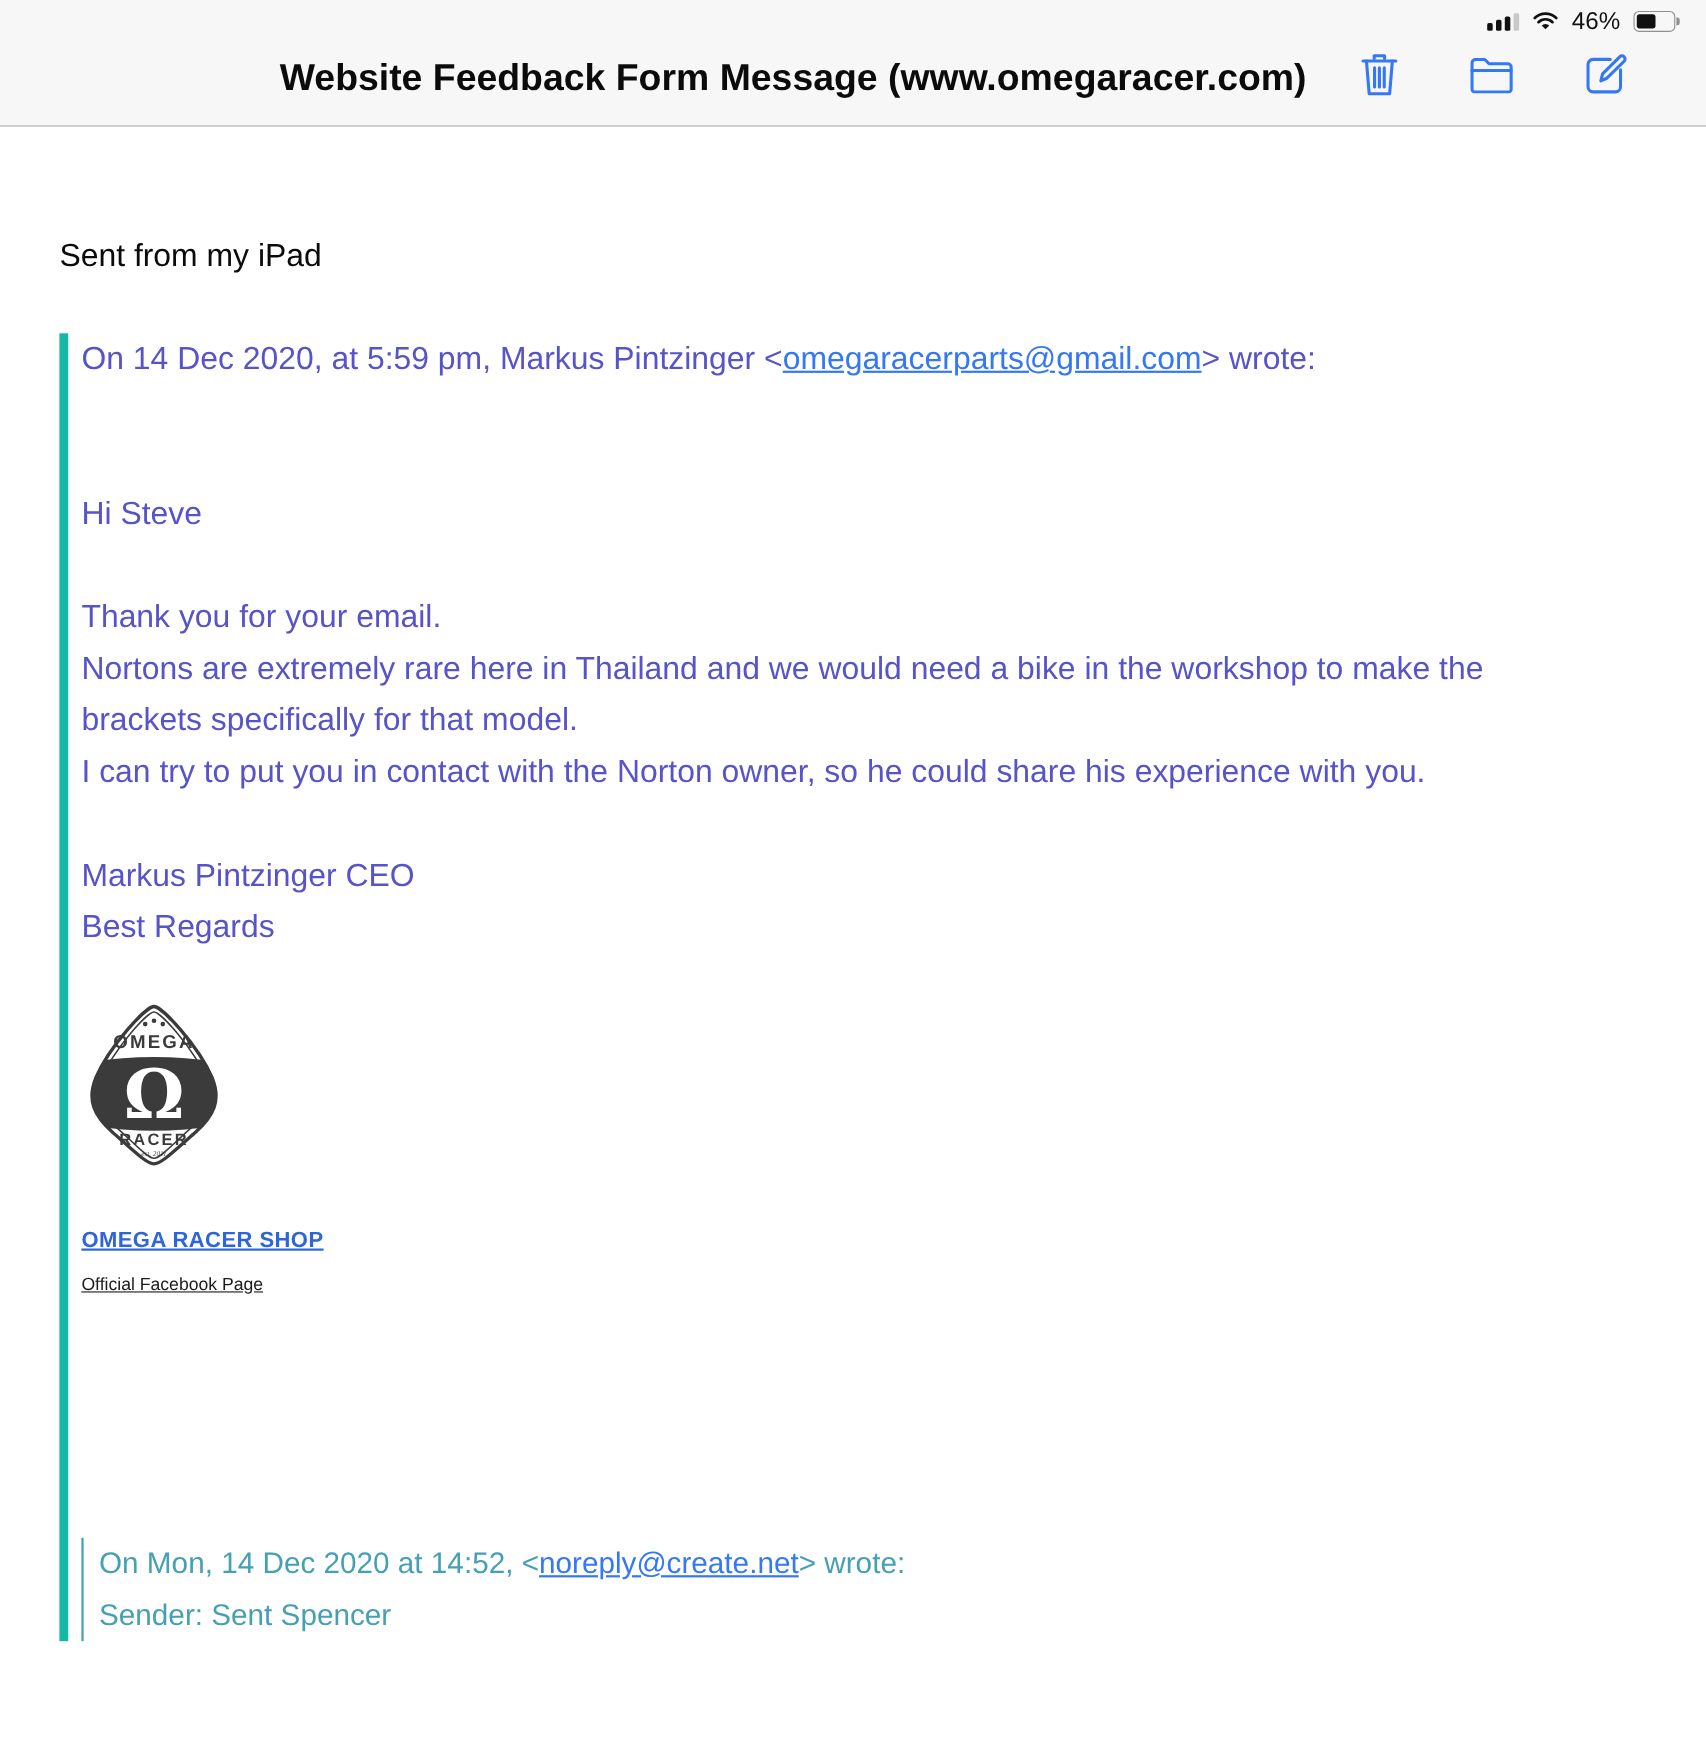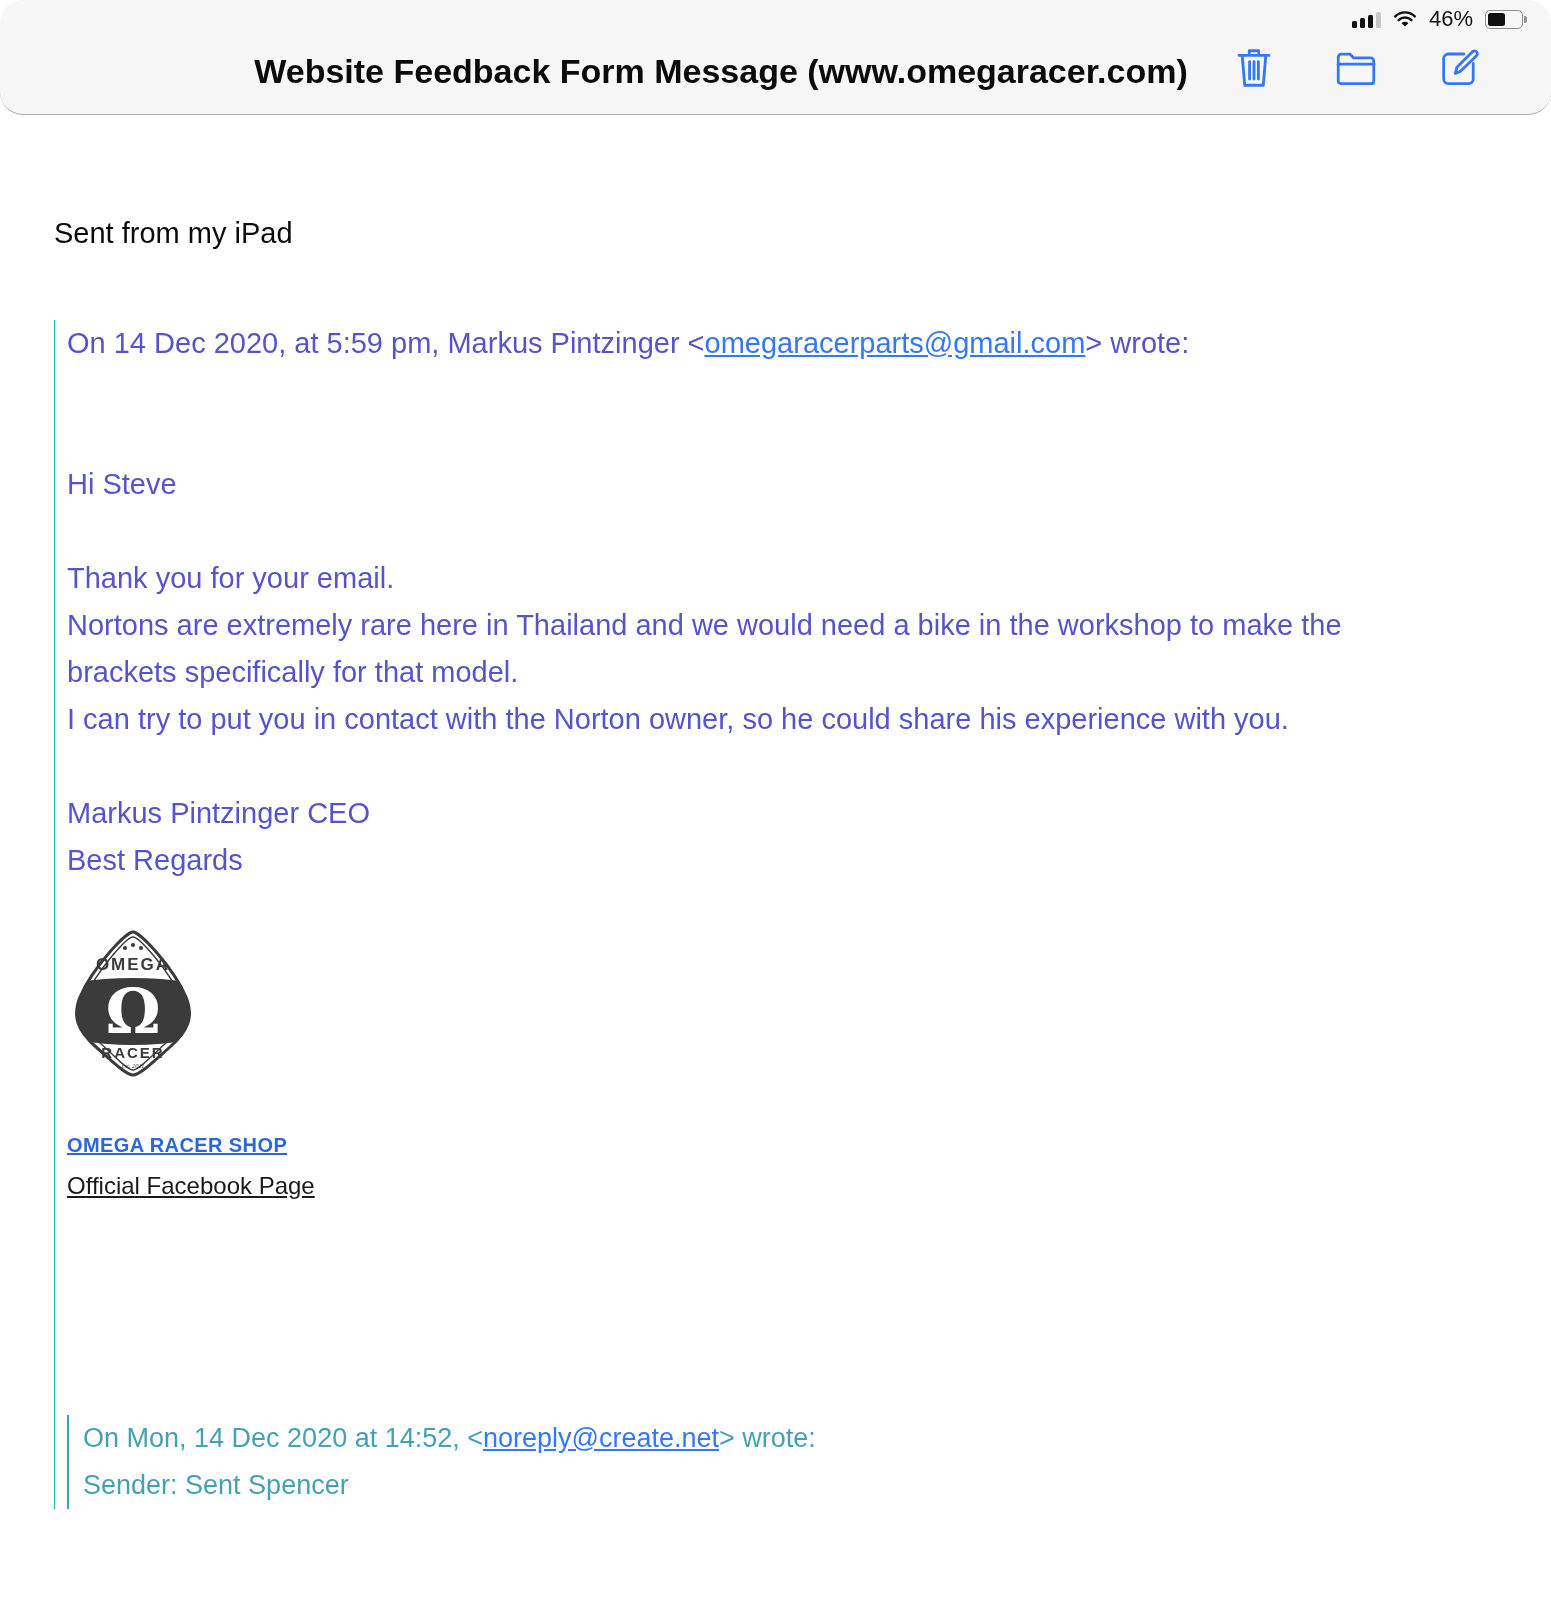--- a/index.html
+++ b/index.html
@@ -6,21 +6,21 @@
   html,body { background:#ffffff; }
   .screen {
     position:relative; width:1551px; height:1600px;
     background:#ffffff; overflow:hidden;
     font-family:"Liberation Sans","DejaVu Sans",sans-serif;
     color:#111;
   }
   
   .topchrome {
     position:relative; width:100%; height:115px;
-    background:#f7f7f7; border-bottom:1px solid #adadad;border-radius:23px;
+    background:#f7f7f7; border-bottom:1px solid #adadad;
   }
   .statusbar {
     position:absolute; top:0; left:0; right:0; height:34px;
   }
   .status-right {
     position:absolute; right:28px; top:6px;
     display:flex; align-items:center; gap:12px;
   }
   .signal { display:flex; align-items:flex-end; gap:3px; height:18px; }
   .signal i { display:block; width:5px; border-radius:1.5px; background:#111; }
@@ -37,41 +37,41 @@
   }
   .nav-icons {
     position:absolute; right:70px; top:12px;
     display:flex; align-items:center; gap:62px;
   }
   .nav-icons svg { display:block; cursor:pointer; }
   
   .mailbody { padding:0 60px 0 54px; }
   .sent-from { margin-top:95px; font-size:29px; line-height:47px; color:#0b0b0c; }
   .quote1 {
-    margin-top:63px;
-    border-left:1px solid #14b8a6;
+    margin-top:46px;
+    border-left:8px solid #14b8a6;
     padding-left:12px;
     color:#5753c9;
     font-size:29px; line-height:47px;
     max-width:1390px;
   }
   .quote1 a { color:#3478f6; text-decoration:underline; }
   .attr { margin-bottom:94px; }
   .greeting { margin-bottom:47px; }
   .closing-block { margin-top:47px; }
   
   .logo-wrap { margin-top:43px; width:132px; height:152px; }
   
   .sig-links { margin-top:40px; }
   .shop-link {
     display:inline-block; font-size:20px; line-height:28px; font-weight:700;
     color:#2e66d9 !important; text-decoration:underline; letter-spacing:.4px;
   }
   .fb-link {
-    display:block; margin-top:6px; font-size:24px; line-height:28px;
+    display:block; margin-top:6px; font-size:16px; line-height:28px;
     color:#1a1a1a !important; text-decoration:underline;
   }
   
   .quote2 {
     margin-top:215px;
     border-left:2px solid #46a0b4;
     padding-left:14px;
     color:#46a0b4;
     font-size:27px; line-height:47px;
   }

